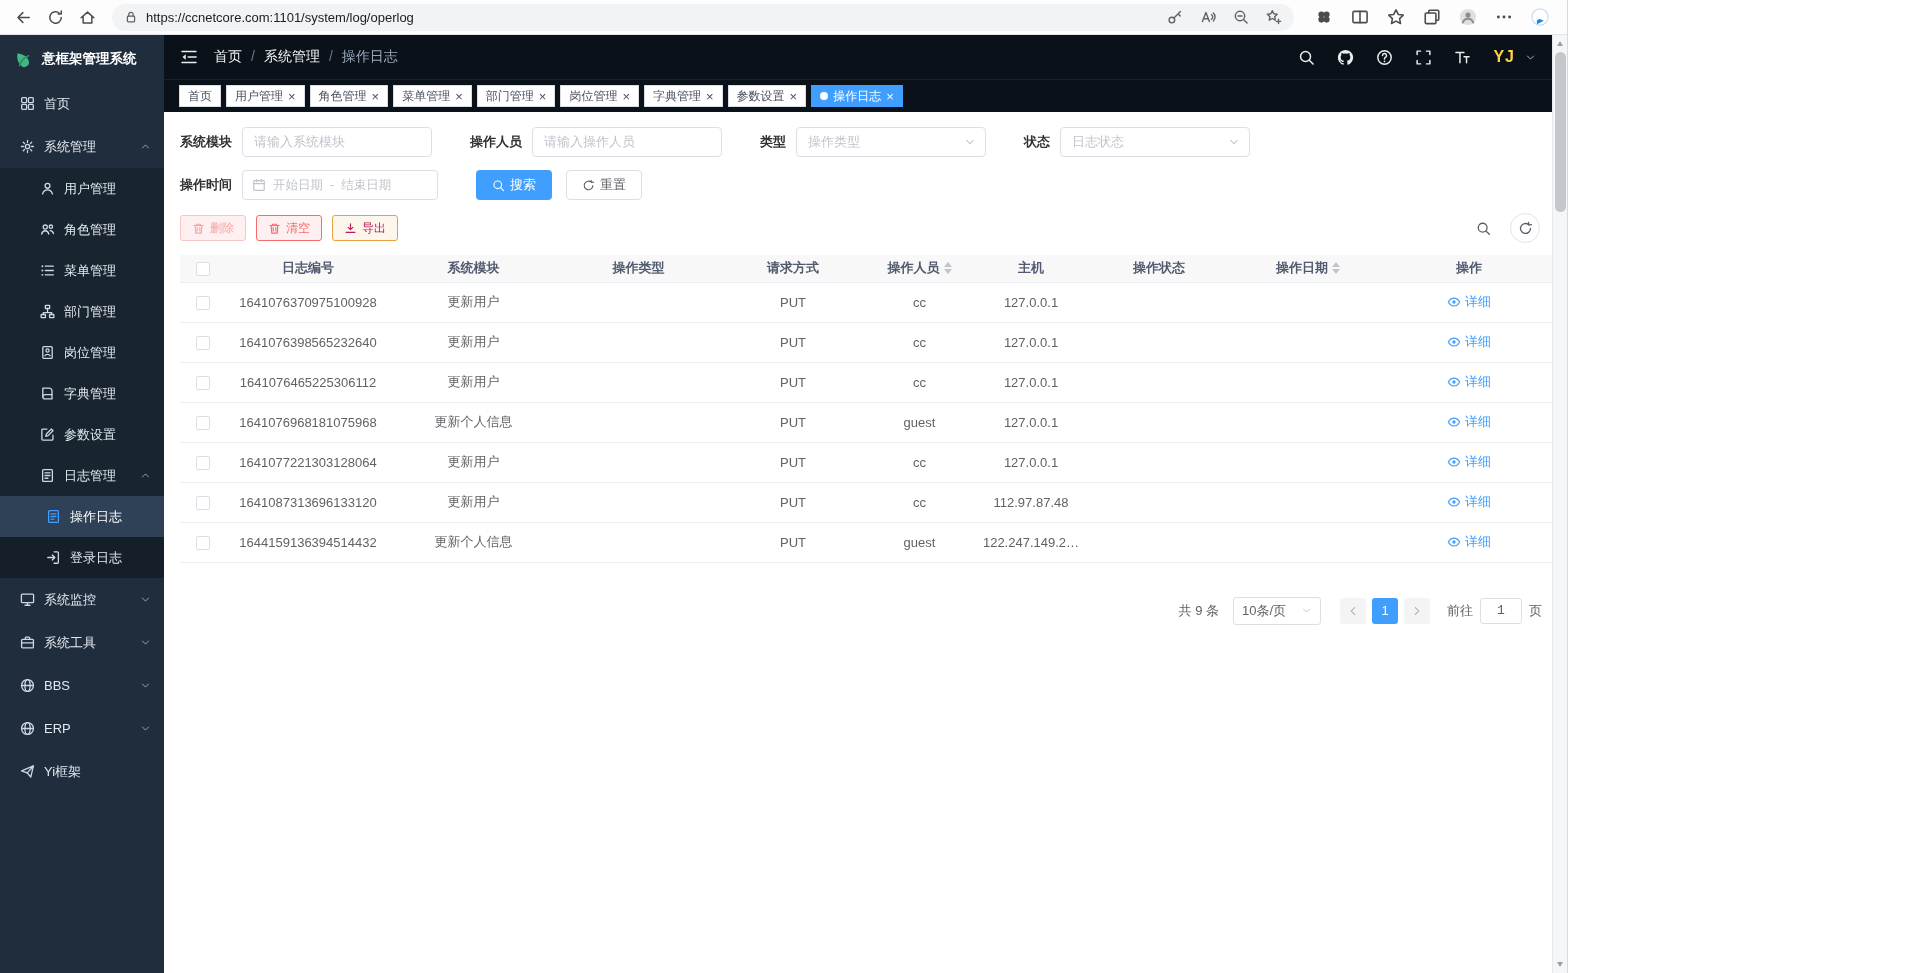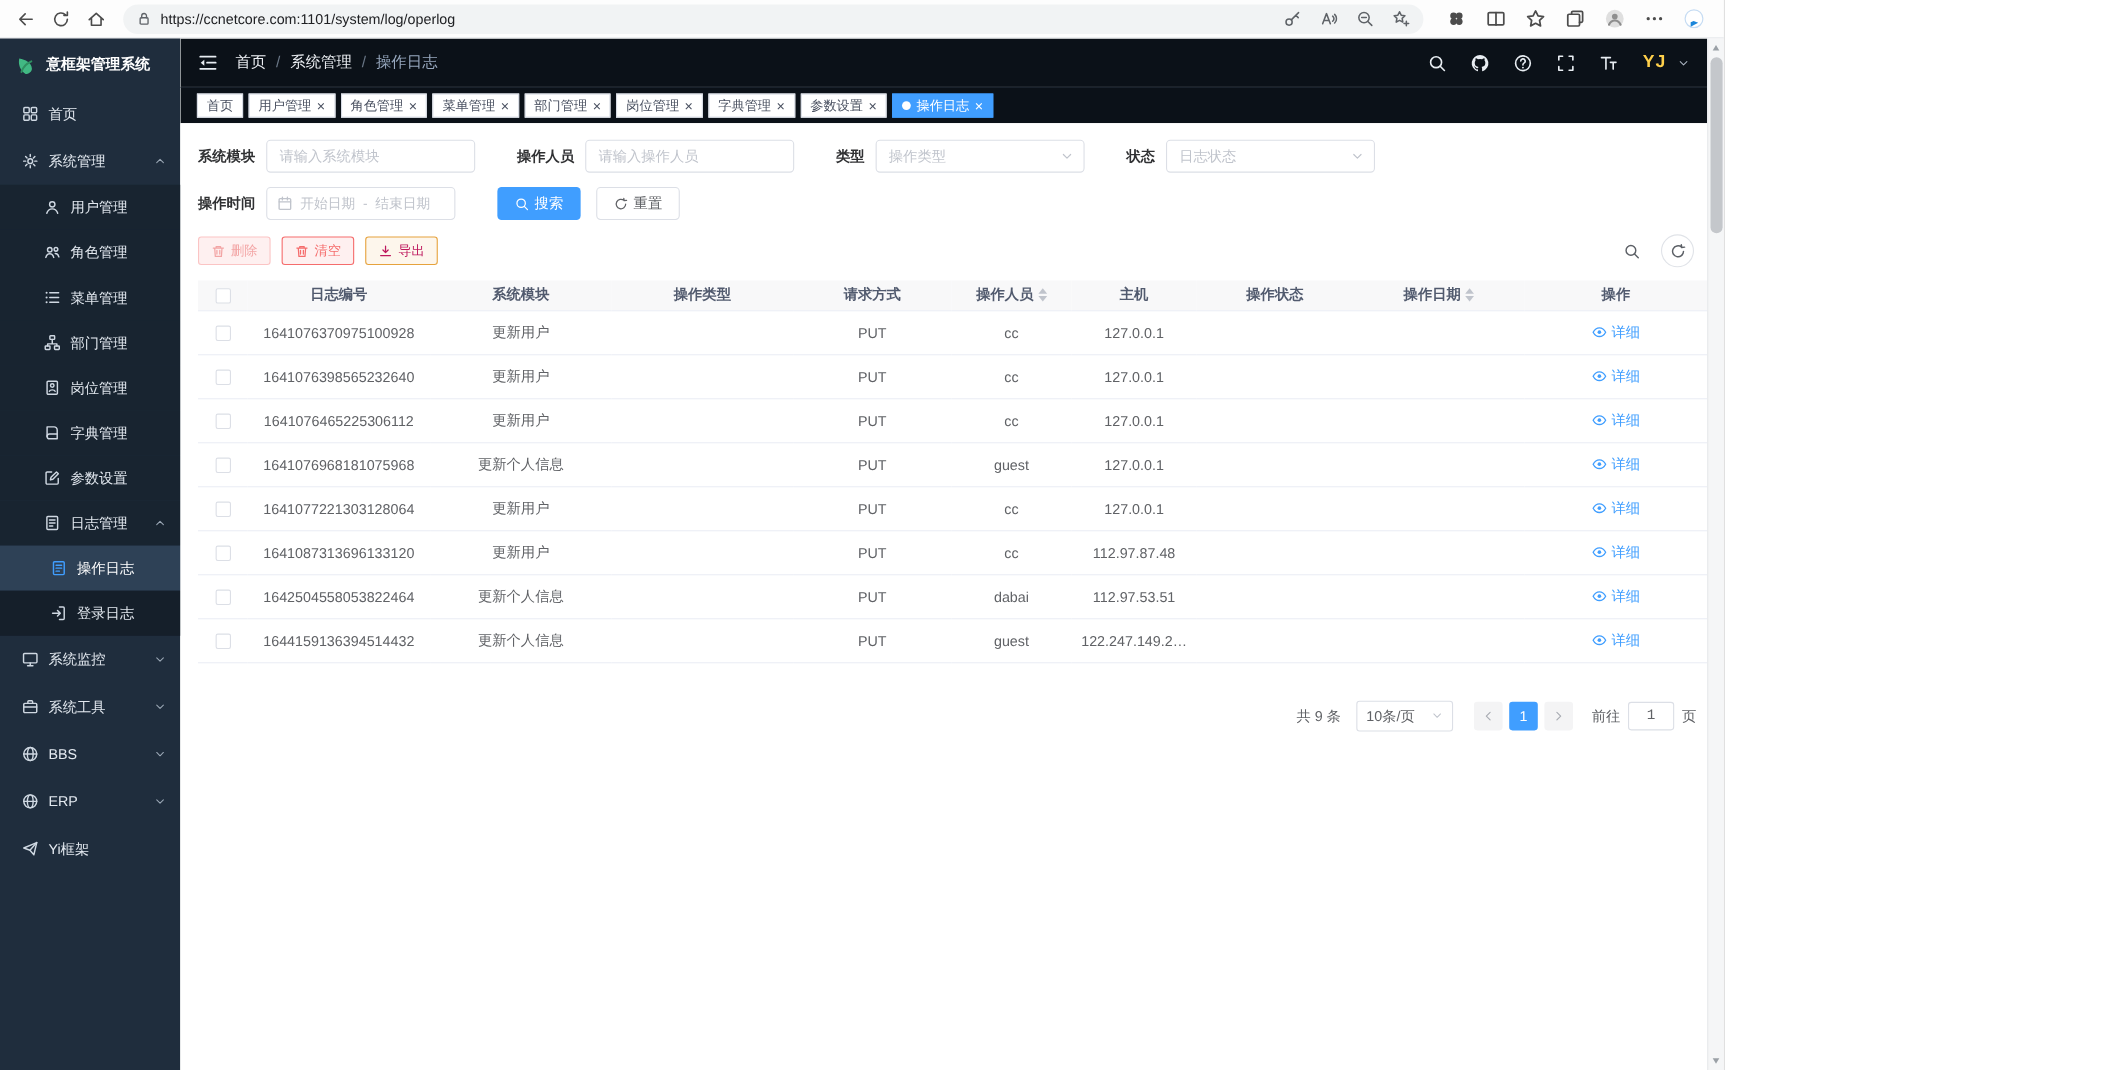--- a/index.html
+++ b/index.html
@@ -60,21 +60,21 @@
 
 
 .content{flex:1;padding:15px 8px 0 16px;background:#fff;overflow:hidden}
 .filter-row{display:flex;align-items:center;margin-bottom:13px}
 .fg{display:flex;align-items:center;margin-right:38px}
 .fg label{font-size:13px;font-weight:bold;color:#303133;margin-right:10px;white-space:nowrap}
 .inp{width:190px;height:30px;border:1px solid #dcdfe6;border-radius:4px;padding:0 11px;font-size:13px;color:#606266;outline:none;background:#fff}
 .inp::placeholder{color:#c0c4cc}
 .sel{width:190px;height:30px;border:1px solid #dcdfe6;border-radius:4px;display:flex;align-items:center;justify-content:space-between;padding:0 9px 0 11px;font-size:13px;color:#c0c4cc;background:#fff;cursor:pointer}
 .sel .ic{width:12px;height:12px;color:#c0c4cc}
-.drange{width:172px;height:30px;border:1px solid #dcdfe6;border-radius:4px;display:flex;align-items:center;gap:7px;padding:0 9px;font-size:12.5px;color:#c0c4cc;background:#fff;cursor:pointer;white-space:nowrap}
+.drange{width:196px;height:30px;border:1px solid #dcdfe6;border-radius:4px;display:flex;align-items:center;gap:7px;padding:0 9px;font-size:12.5px;color:#c0c4cc;background:#fff;cursor:pointer;white-space:nowrap}
 .drange .ic{width:14px;height:14px;color:#c0c4cc}
 .btn{height:30px;display:inline-flex;align-items:center;gap:5px;border-radius:4px;font-size:13px;padding:0 15px;border:1px solid transparent;background:#fff;white-space:nowrap}
 .btn .ic{width:13px;height:13px}
 .btn-primary{background:#409eff;color:#fff}
 .btn-plain{border-color:#dcdfe6;color:#606266}.ml14{margin-left:14px}
 .toolbar{display:flex;align-items:center;gap:10px;margin:4px 0 12px}
 .btn-mini{height:26px;padding:0 11px;font-size:12px;border-radius:3px}
 .btn-del{background:#fef0f0;border-color:#fbc4c4;color:#f3a5a5;cursor:not-allowed}
 .btn-clear{background:#fef0f0;border-color:#f56c6c;color:#f56c6c}
 .btn-export{background:#fdf6ec;border-color:#e6a23c;color:#be185d}
@@ -903,66 +903,44 @@
                       <svg viewBox="0 0 16 16" fill="none" stroke="currentColor" stroke-width="1.4" stroke-linecap="round" stroke-linejoin="round">
                         <path d="M1.5 8C3.1 5 5.4 3.5 8 3.5S12.9 5 14.5 8C12.9 11 10.6 12.5 8 12.5S3.1 11 1.5 8z"></path>
                         <circle cx="8" cy="8" r="1.9" fill="currentColor" stroke="none"></circle>
                       </svg>
                     </span>
                     <span>详细</span>
                   </span>
                 </td>
               </tr>
 
+
+
               <tr>
                 <td><span class="cb"></span></td>
-                <td>1642504558053822464</td>
+                <td>1644159136394514432</td>
                 <td>更新个人信息</td>
                 <td></td>
                 <td>PUT</td>
-                <td>dabai</td>
-                <td>112.97.53.51</td>
+                <td>guest</td>
+                <td>122.247.149.2…</td>
                 <td></td>
                 <td></td>
                 <td>
                   <span class="detail">
                     <span class="ic">
                       <svg viewBox="0 0 16 16" fill="none" stroke="currentColor" stroke-width="1.4" stroke-linecap="round" stroke-linejoin="round">
                         <path d="M1.5 8C3.1 5 5.4 3.5 8 3.5S12.9 5 14.5 8C12.9 11 10.6 12.5 8 12.5S3.1 11 1.5 8z"></path>
                         <circle cx="8" cy="8" r="1.9" fill="currentColor" stroke="none"></circle>
                       </svg>
                     </span>
                     <span>详细</span>
                   </span>
                 </td>
               </tr>
-
-
-              <tr>
-                <td><span class="cb"></span></td>
-                <td>1644159136394514432</td>
-                <td>更新个人信息</td>
-                <td></td>
-                <td>PUT</td>
-                <td>guest</td>
-                <td>122.247.149.2…</td>
-                <td></td>
-                <td></td>
-                <td>
-                  <span class="detail">
-                    <span class="ic">
-                      <svg viewBox="0 0 16 16" fill="none" stroke="currentColor" stroke-width="1.4" stroke-linecap="round" stroke-linejoin="round">
-                        <path d="M1.5 8C3.1 5 5.4 3.5 8 3.5S12.9 5 14.5 8C12.9 11 10.6 12.5 8 12.5S3.1 11 1.5 8z"></path>
-                        <circle cx="8" cy="8" r="1.9" fill="currentColor" stroke="none"></circle>
-                      </svg>
-                    </span>
-                    <span>详细</span>
-                  </span>
-                </td>
-              </tr>
             </tbody>
         </table>
 
         <div class="pagination">
           <span class="pg-total">共 9 条</span>
           <div class="psize">
             <span>10条/页</span>
             <span class="ic">
                 <svg viewBox="0 0 16 16" fill="none" stroke="currentColor" stroke-width="1.4" stroke-linecap="round" stroke-linejoin="round">
                   <path d="M3.6 5.9 8 10.3l4.4-4.4"></path>

